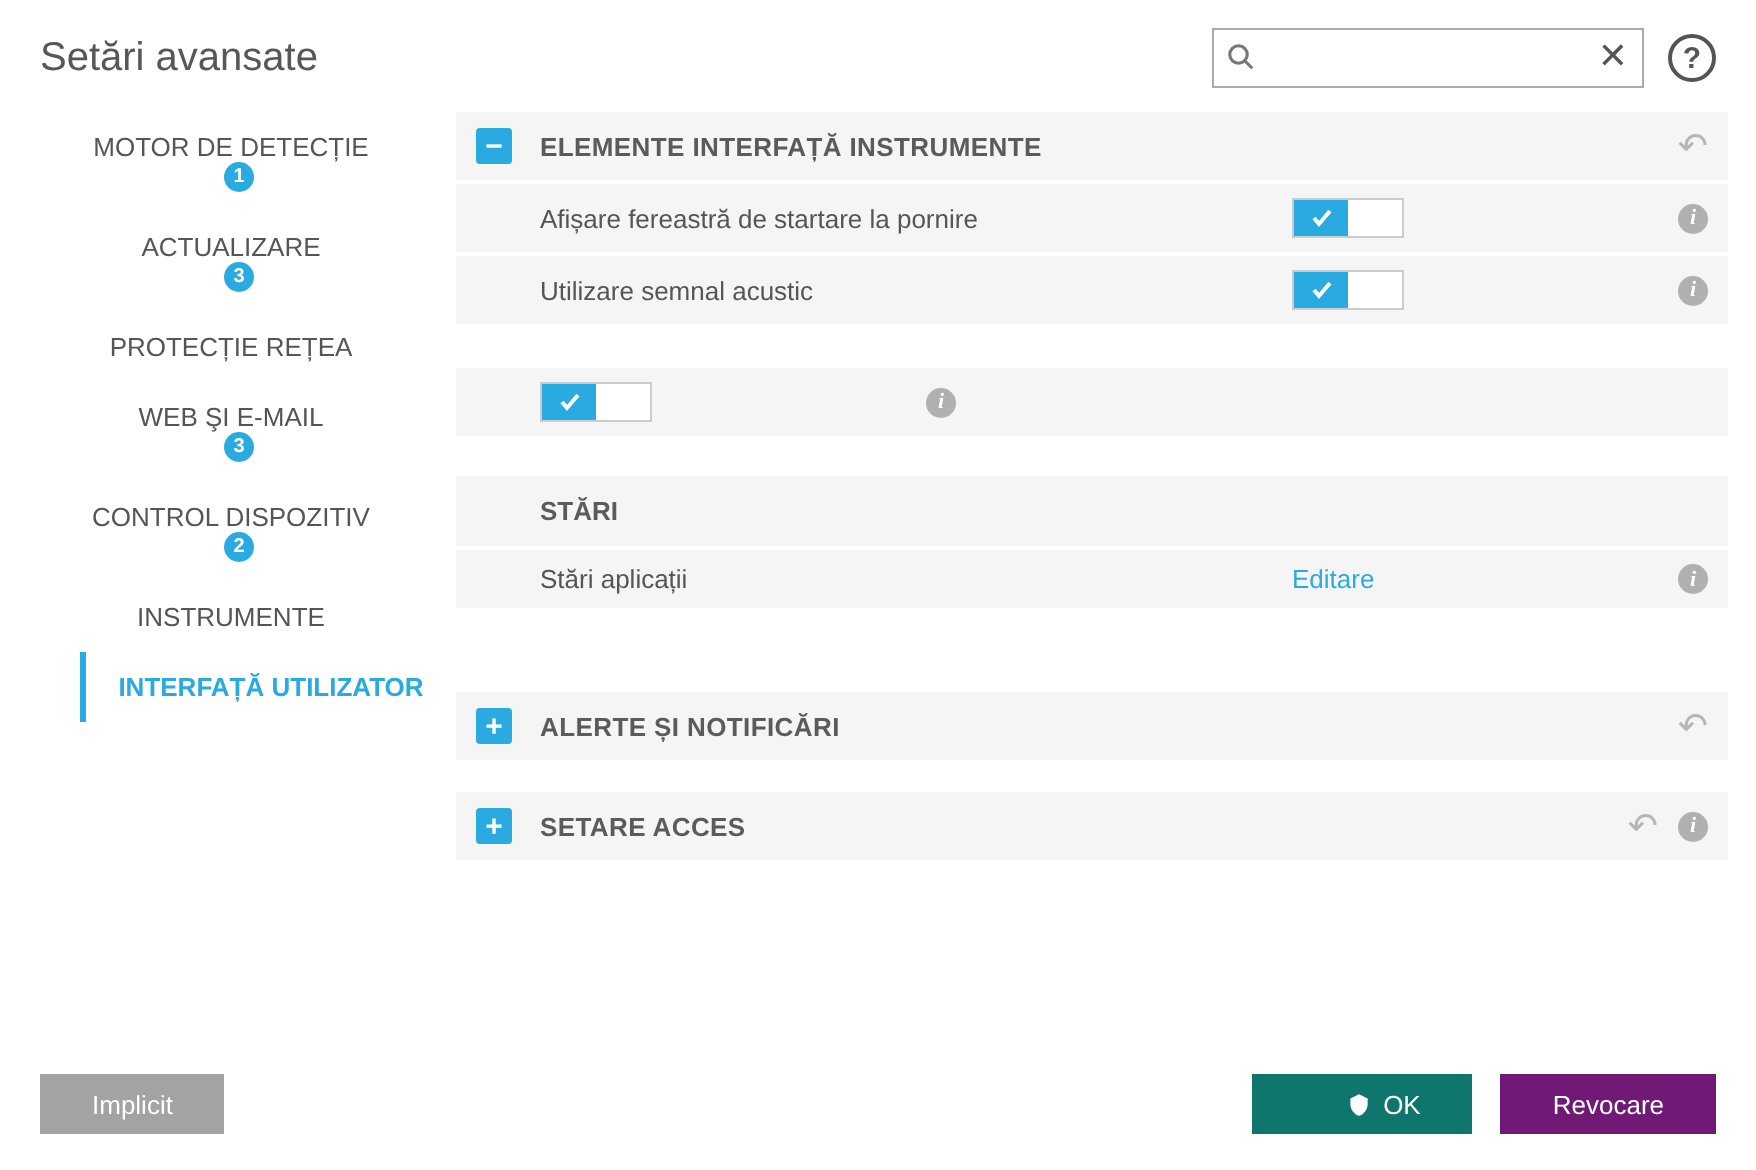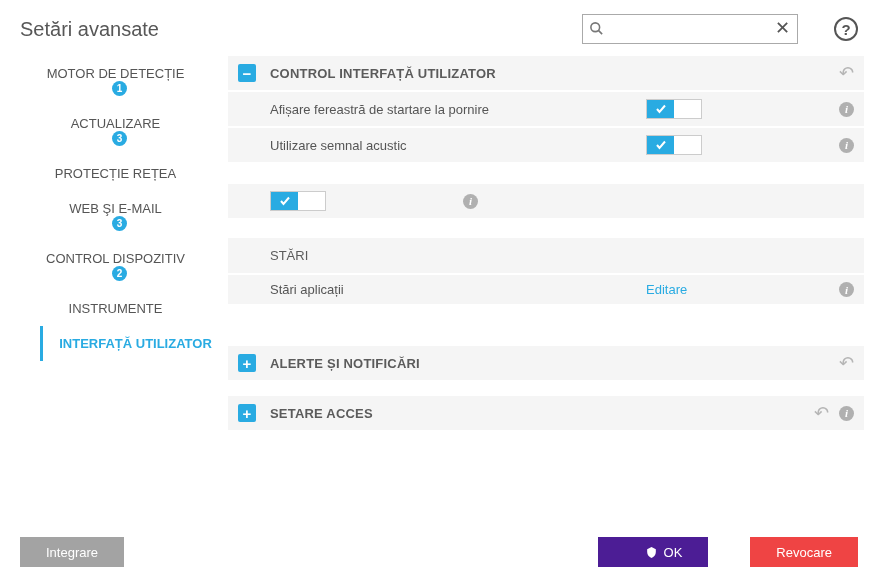--- a/index.html
+++ b/index.html
@@ -1,18 +1,18 @@
 <!DOCTYPE html>
 <html><head>
 <meta charset="utf-8">
 <style>
   * { box-sizing: border-box; margin: 0; padding: 0; }
   body { font-family: "Segoe UI", Arial, sans-serif; font-size: 13px; color: #444; background: #fff; width: 878px; height: 585px; overflow: hidden; position: relative; }
 
-  .header { display: flex; align-items: center; padding: 14px 20px 6px; gap: 24px; }
+  .header { display: flex; align-items: center; padding: 14px 20px 6px; }
   .title { font-size: 20px; color: #575757; font-weight: 400; flex: 1; }
   .search-wrap { position: relative; margin-right: 12px; }
   .search-input { width: 216px; height: 30px; border: 1px solid #aaa; padding: 0 28px; font-size: 13px; outline: none; }
   .search-icon-left { position: absolute; left: 7px; top: 7px; color: #777; width: 15px; height: 15px; }
   .search-clear { position: absolute; right: 8px; top: 5px; color: #555; font-size: 18px; cursor: pointer; line-height: 1; }
   .help-icon { width: 24px; height: 24px; border: 2px solid #555; border-radius: 50%; display: flex; align-items: center; justify-content: center; font-size: 15px; font-weight: bold; color: #555; cursor: pointer; }
 
   .body { display: flex; height: calc(100% - 100px); }
 
   .sidebar { width: 228px; padding-top: 6px; }
@@ -25,38 +25,38 @@
   .section-toggle { width: 18px; height: 18px; background: #29abe2; color: #fff; display: flex; align-items: center; justify-content: center; font-size: 15px; font-weight: bold; margin-right: 14px; cursor: pointer; line-height: 1; border-radius: 2px; }
   .section-header-text { font-weight: 700; color: #5b5b5b; flex: 1; letter-spacing: .2px; }
   .section-actions { display:flex; gap:10px; align-items:center; }
 
   .row { display: flex; align-items: center; background: #f5f5f5; padding: 7px 10px 7px 42px; margin-bottom: 2px; font-size: 13px; color: #555;}
   .row-label { flex: 1; }
   .row-control { width: 180px; display:flex; align-items:flex-end; }
   .row-info { width: 28px; display:flex; justify-content:flex-end; }
 
   .sub-header-row { background:#f5f5f5; padding: 10px 10px 10px 42px; margin-top: 20px; margin-bottom:2px; }
-  .sub-header-text { font-weight:400; color:#5b5b5b;text-align:right; }
+  .sub-header-text { font-weight:700; color:#5b5b5b;text-align:right; }
 
   .spacer-row { height: 20px; }
 
   .toggle { width: 56px; height: 20px; border: 1px solid #ccc; background:#fff; display:flex; cursor:pointer; }
   .toggle-half { width:50%; height:100%; display:flex; align-items:center; justify-content:center; }
   .toggle-on { background:#29abe2; color:#fff; }
   .checkmark { width:12px; height:12px; }
 
   .link-text { color:#29abe2; cursor:pointer; }
   .info-dot { width:15px; height:15px; border-radius:50%; background:#b0b0b0; color:#fff; display:flex; align-items:center; justify-content:center; font-size:11px; font-weight:bold; font-style: italic; cursor:pointer; font-family: Georgia, serif;}
   .undo-icon { color:#b5b5b5; font-size:18px; cursor:pointer; line-height:1;}
 
   .footer { position:absolute; bottom:0; left:0; right:0; padding: 14px 20px 18px; display:flex; align-items:center; }
   .btn { height: 30px; padding: 0 26px; font-size: 13px; border:none; cursor:pointer; display:inline-flex; align-items:center; justify-content:center; }
   .btn-default { background:#a3a3a3; color:#fff; }
-  .btn-primary { background:#4c1d95; color:#fff;padding-left:47px; }
-  .btn-cancel { background:#ef4444; color:#fff;margin-left:28px;}
+  .btn-primary { background:#0f766e; color:#fff;padding-left:47px; }
+  .btn-cancel { background:#701a75; color:#fff;}
   .footer-spacer { flex:1; }
   .shield-icon { width:13px; height:13px; margin-right:6px; }
 </style>
 </head>
 <body>
 
 <div class="header">
   <div class="title">Setări avansate</div>
   <div class="search-wrap">
     <svg class="search-icon-left" viewBox="0 0 24 24" fill="none" stroke="#777" stroke-width="2.5">
@@ -95,21 +95,21 @@
     </div>
     <div class="nav-item active">
       <span>INTERFAȚĂ UTILIZATOR</span>
     </div>
   </div>
 
   <div class="main">
 
     <div class="section-row">
       <div class="section-toggle">−</div>
-      <div class="section-header-text">CONTROL INTERFAȚĂ UTILIZATOR</div>
+      <div class="section-header-text">ELEMENTE INTERFAȚĂ INSTRUMENTE</div>
       <div class="section-actions">
         <span class="undo-icon">↶</span>
       </div>
     </div>
 
     <div class="row">
       <div class="row-label">Afișare fereastră de startare la pornire</div>
       <div class="row-control">
         <div class="toggle">
           <div class="toggle-half toggle-on">
@@ -192,21 +192,21 @@
       <div class="section-actions">
         <span class="undo-icon">↶</span>
         <span class="info-dot">i</span>
       </div>
     </div>
 
   </div>
 </div>
 
 <div class="footer">
-  <button class="btn btn-default">Integrare</button>
+  <button class="btn btn-default">Implicit</button>
   <div class="footer-spacer"></div>
   <button class="btn btn-primary" style="margin-right:14px;">
     <svg class="shield-icon" viewBox="0 0 24 24" fill="#fff">
         <path d="M12 2 L4 6 v5 c0 5 3.5 9.5 8 11 4.5-1.5 8-6 8-11 V6 L12 2z"></path>
       </svg>
     <span>OK</span>
   </button>
   <button class="btn btn-cancel">Revocare</button>
 </div>
 

